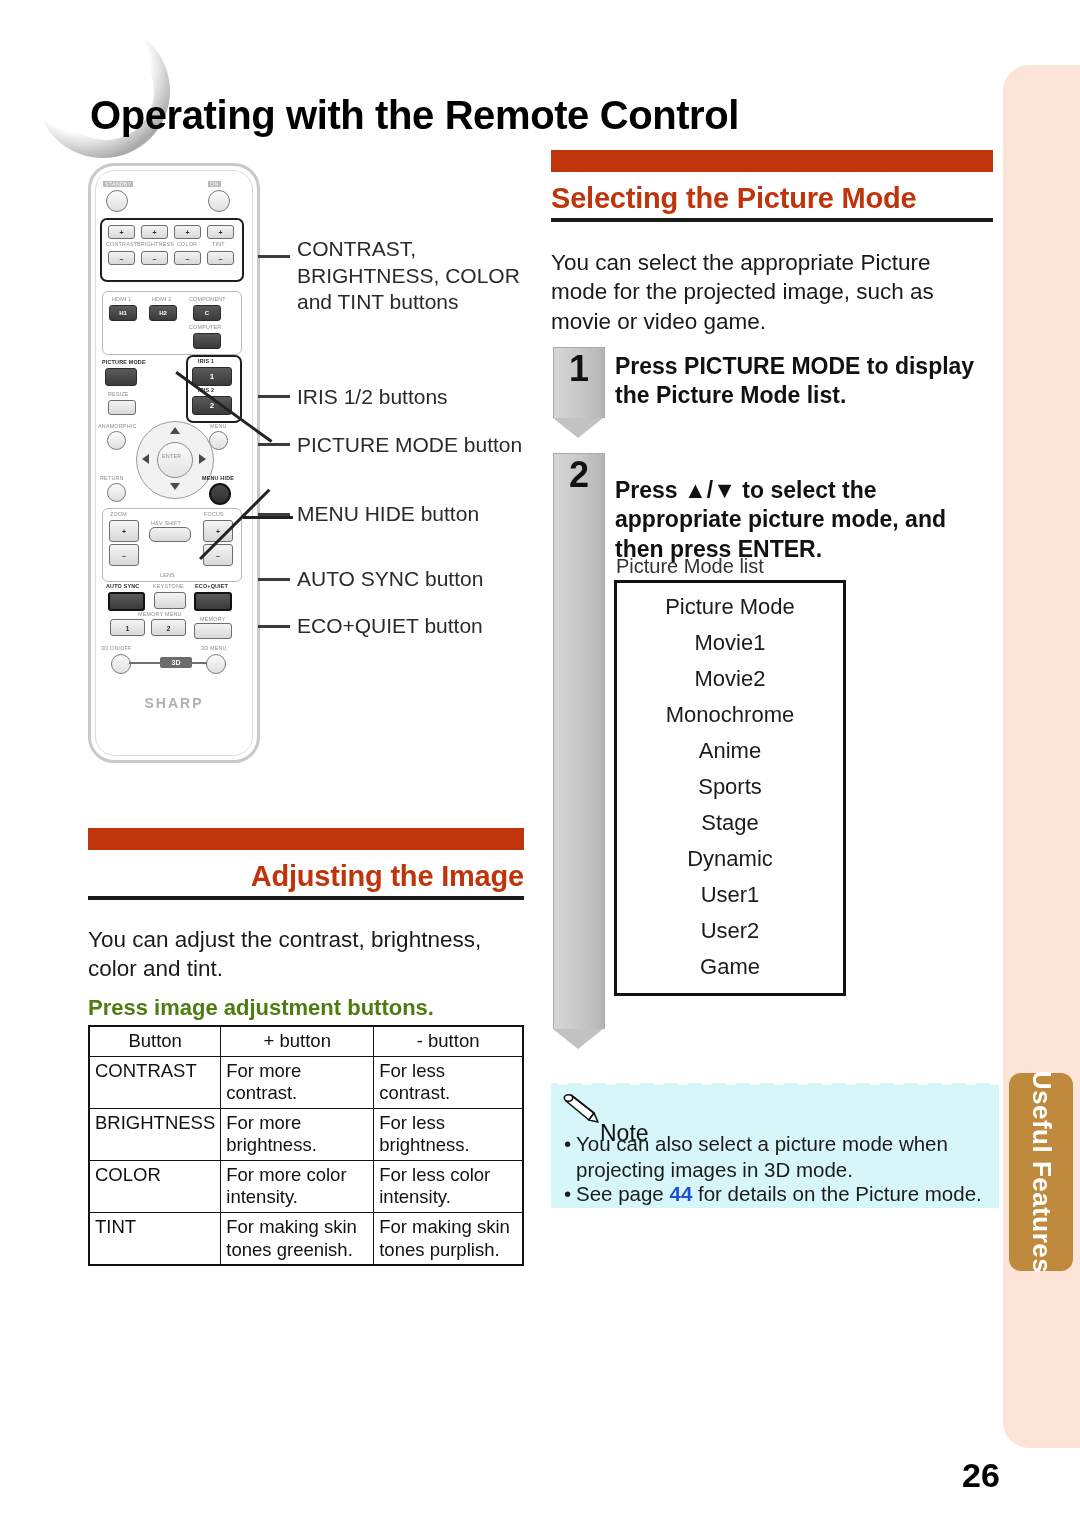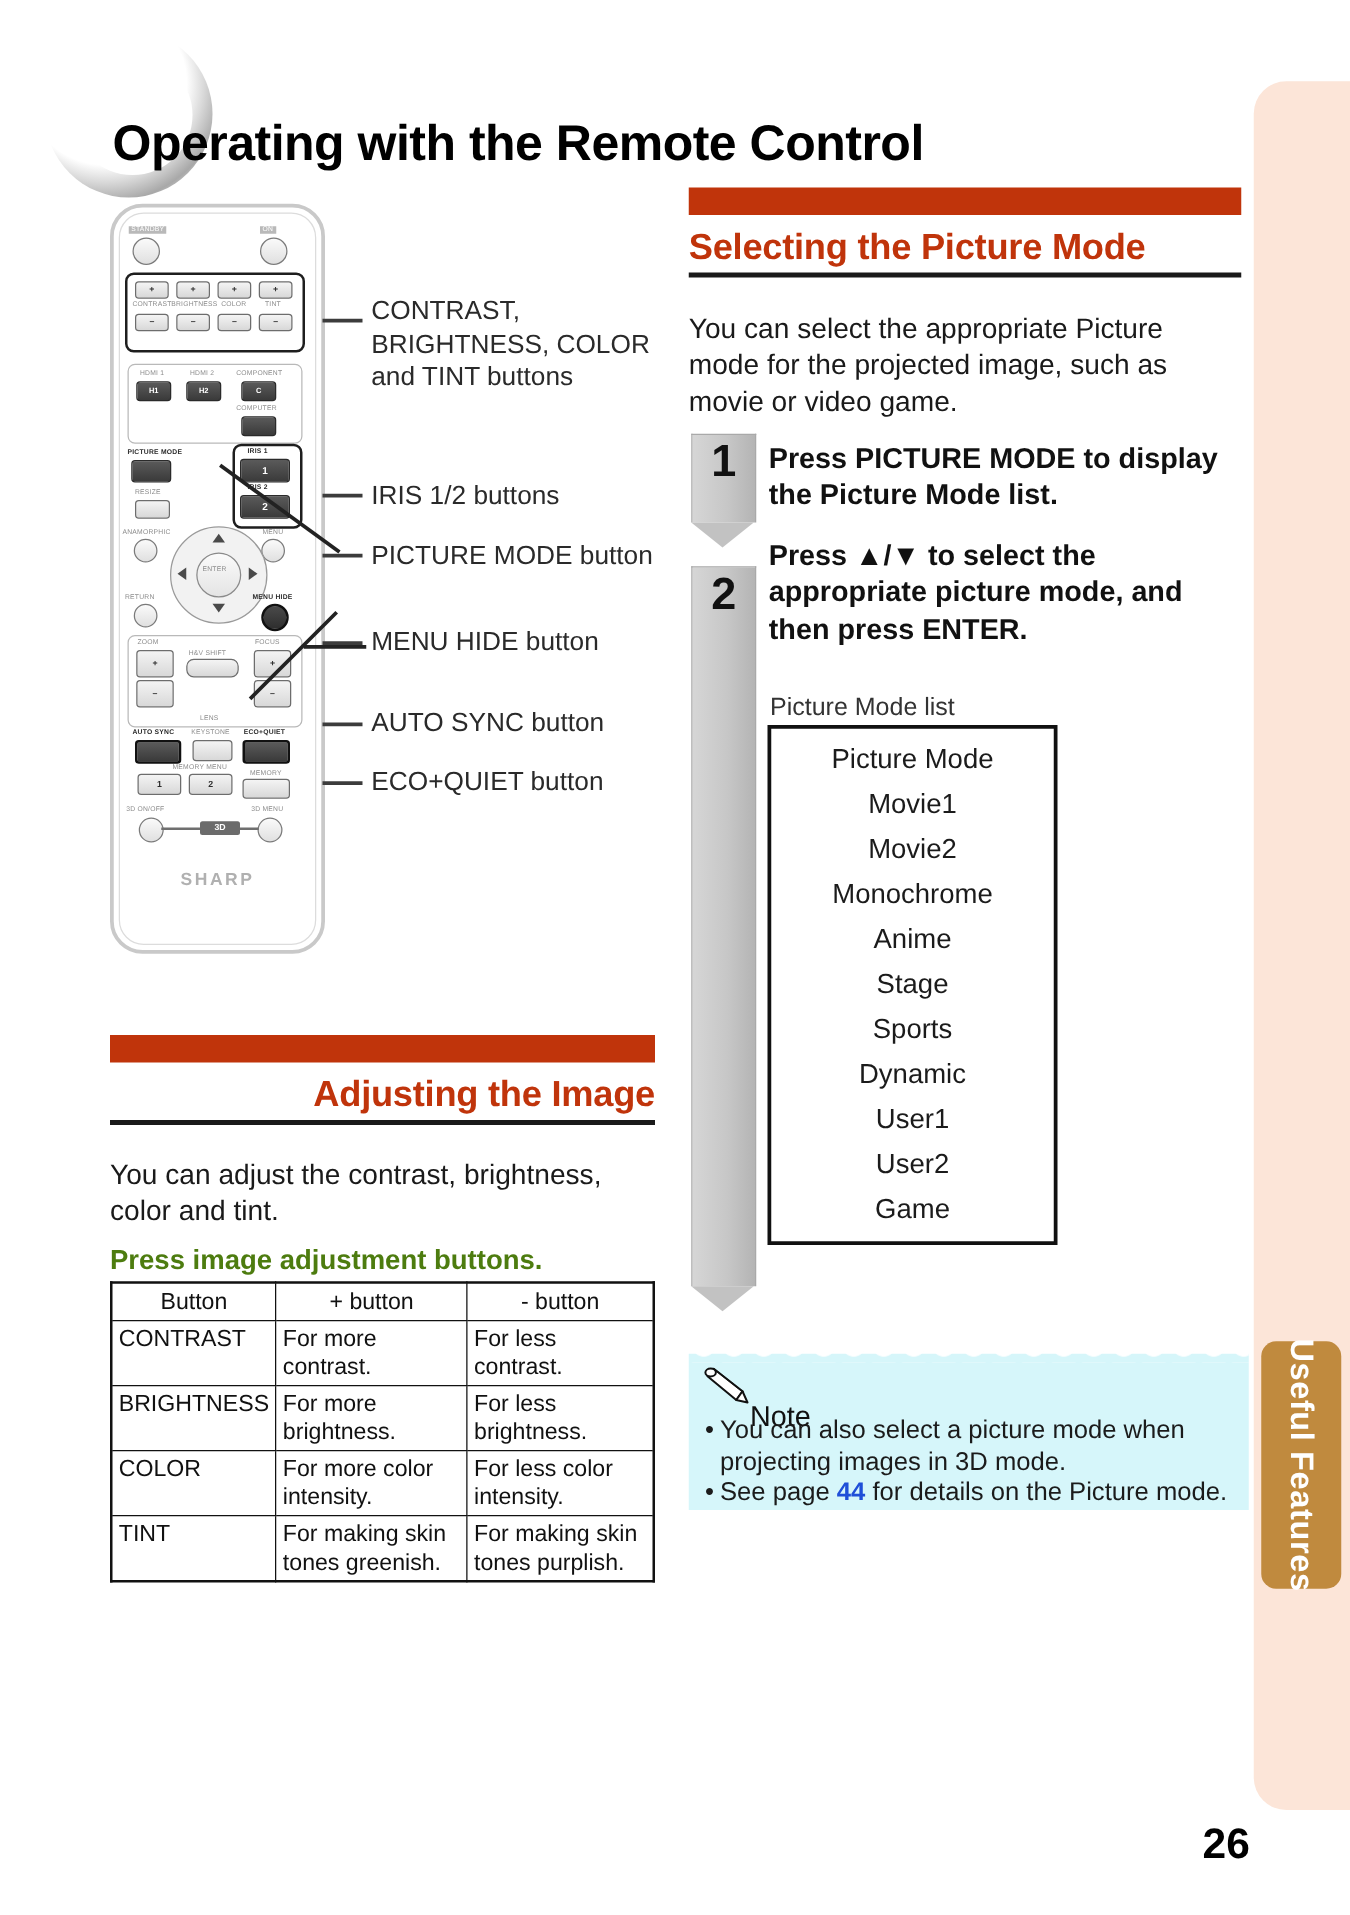--- a/index.html
+++ b/index.html
@@ -506,32 +506,32 @@
 <div class="step-arrow" style="left:553px; top:347px; height:70px;">
   <div class="step-num">1</div>
   <div class="tip"></div>
 </div>
 <div class="step-text" style="left:615px; top:352px; width:380px;"><span>Press </span><b>PICTURE MODE</b><span> to display the Picture Mode list.</span></div>
 
 <div class="step-arrow" style="left:553px; top:453px; height:575px;">
   <div class="step-num">2</div>
   <div class="tip"></div>
 </div>
-<div class="step-text" style="left:615px; top:430px; width:380px;"><span>Press </span><b>▲/▼</b><span> to select the appropriate picture mode, and then press </span><b>ENTER</b><span>.</span></div>
+<div class="step-text" style="left:615px; top:476px; width:380px;"><span>Press </span><b>▲/▼</b><span> to select the appropriate picture mode, and then press </span><b>ENTER</b><span>.</span></div>
 
 <div class="step-caption" style="left:616px; top:543px;">Picture Mode list</div>
 
 <div id="pm-list">
   <div class="pm-row">Picture Mode</div>
   <div class="pm-row">Movie1</div>
   <div class="pm-row">Movie2</div>
   <div class="pm-row">Monochrome</div>
   <div class="pm-row">Anime</div>
+  <div class="pm-row">Sports</div>
   <div class="pm-row">Stage</div>
-  <div class="pm-row">Sports</div>
   <div class="pm-row">Dynamic</div>
   <div class="pm-row">User1</div>
   <div class="pm-row">User2</div>
   <div class="pm-row">Game</div>
 </div>
 
 <div id="note-box"></div>
 <div id="note-scallop"></div>
 <svg id="pencil-icon" viewBox="0 0 40 32">
   <g fill="#ffffff" stroke="#111" stroke-width="1.6" stroke-linejoin="round">

